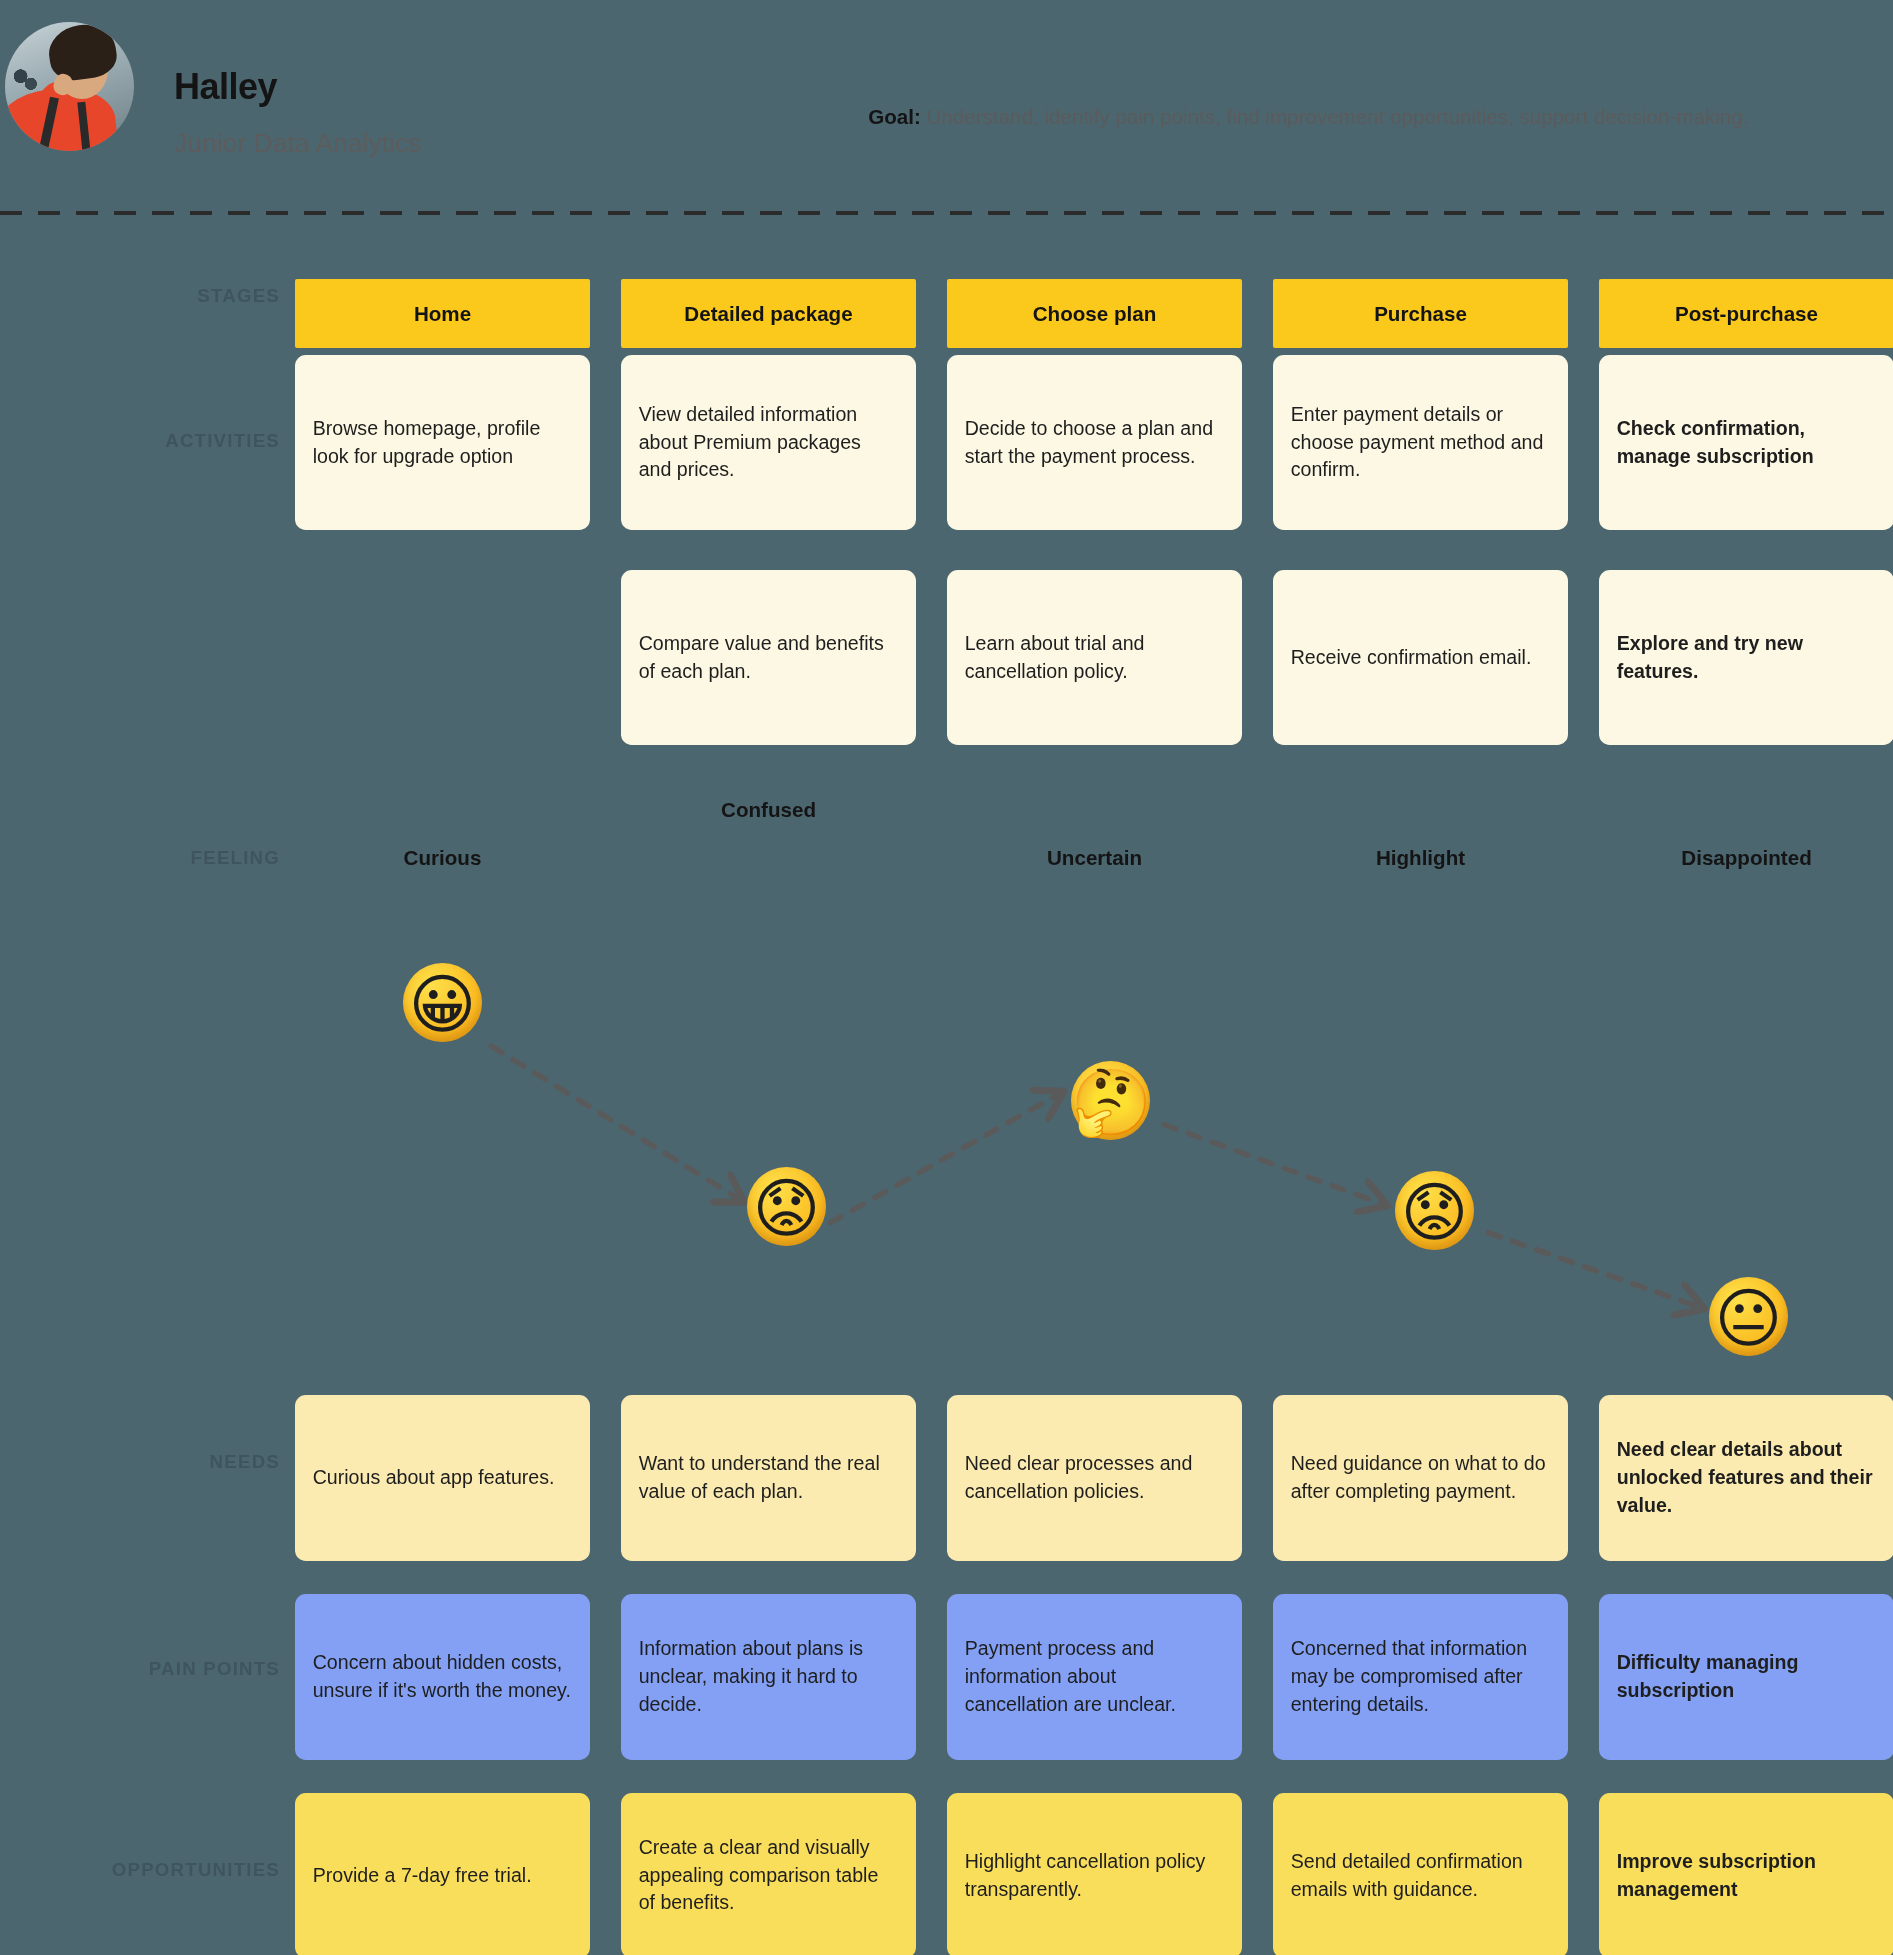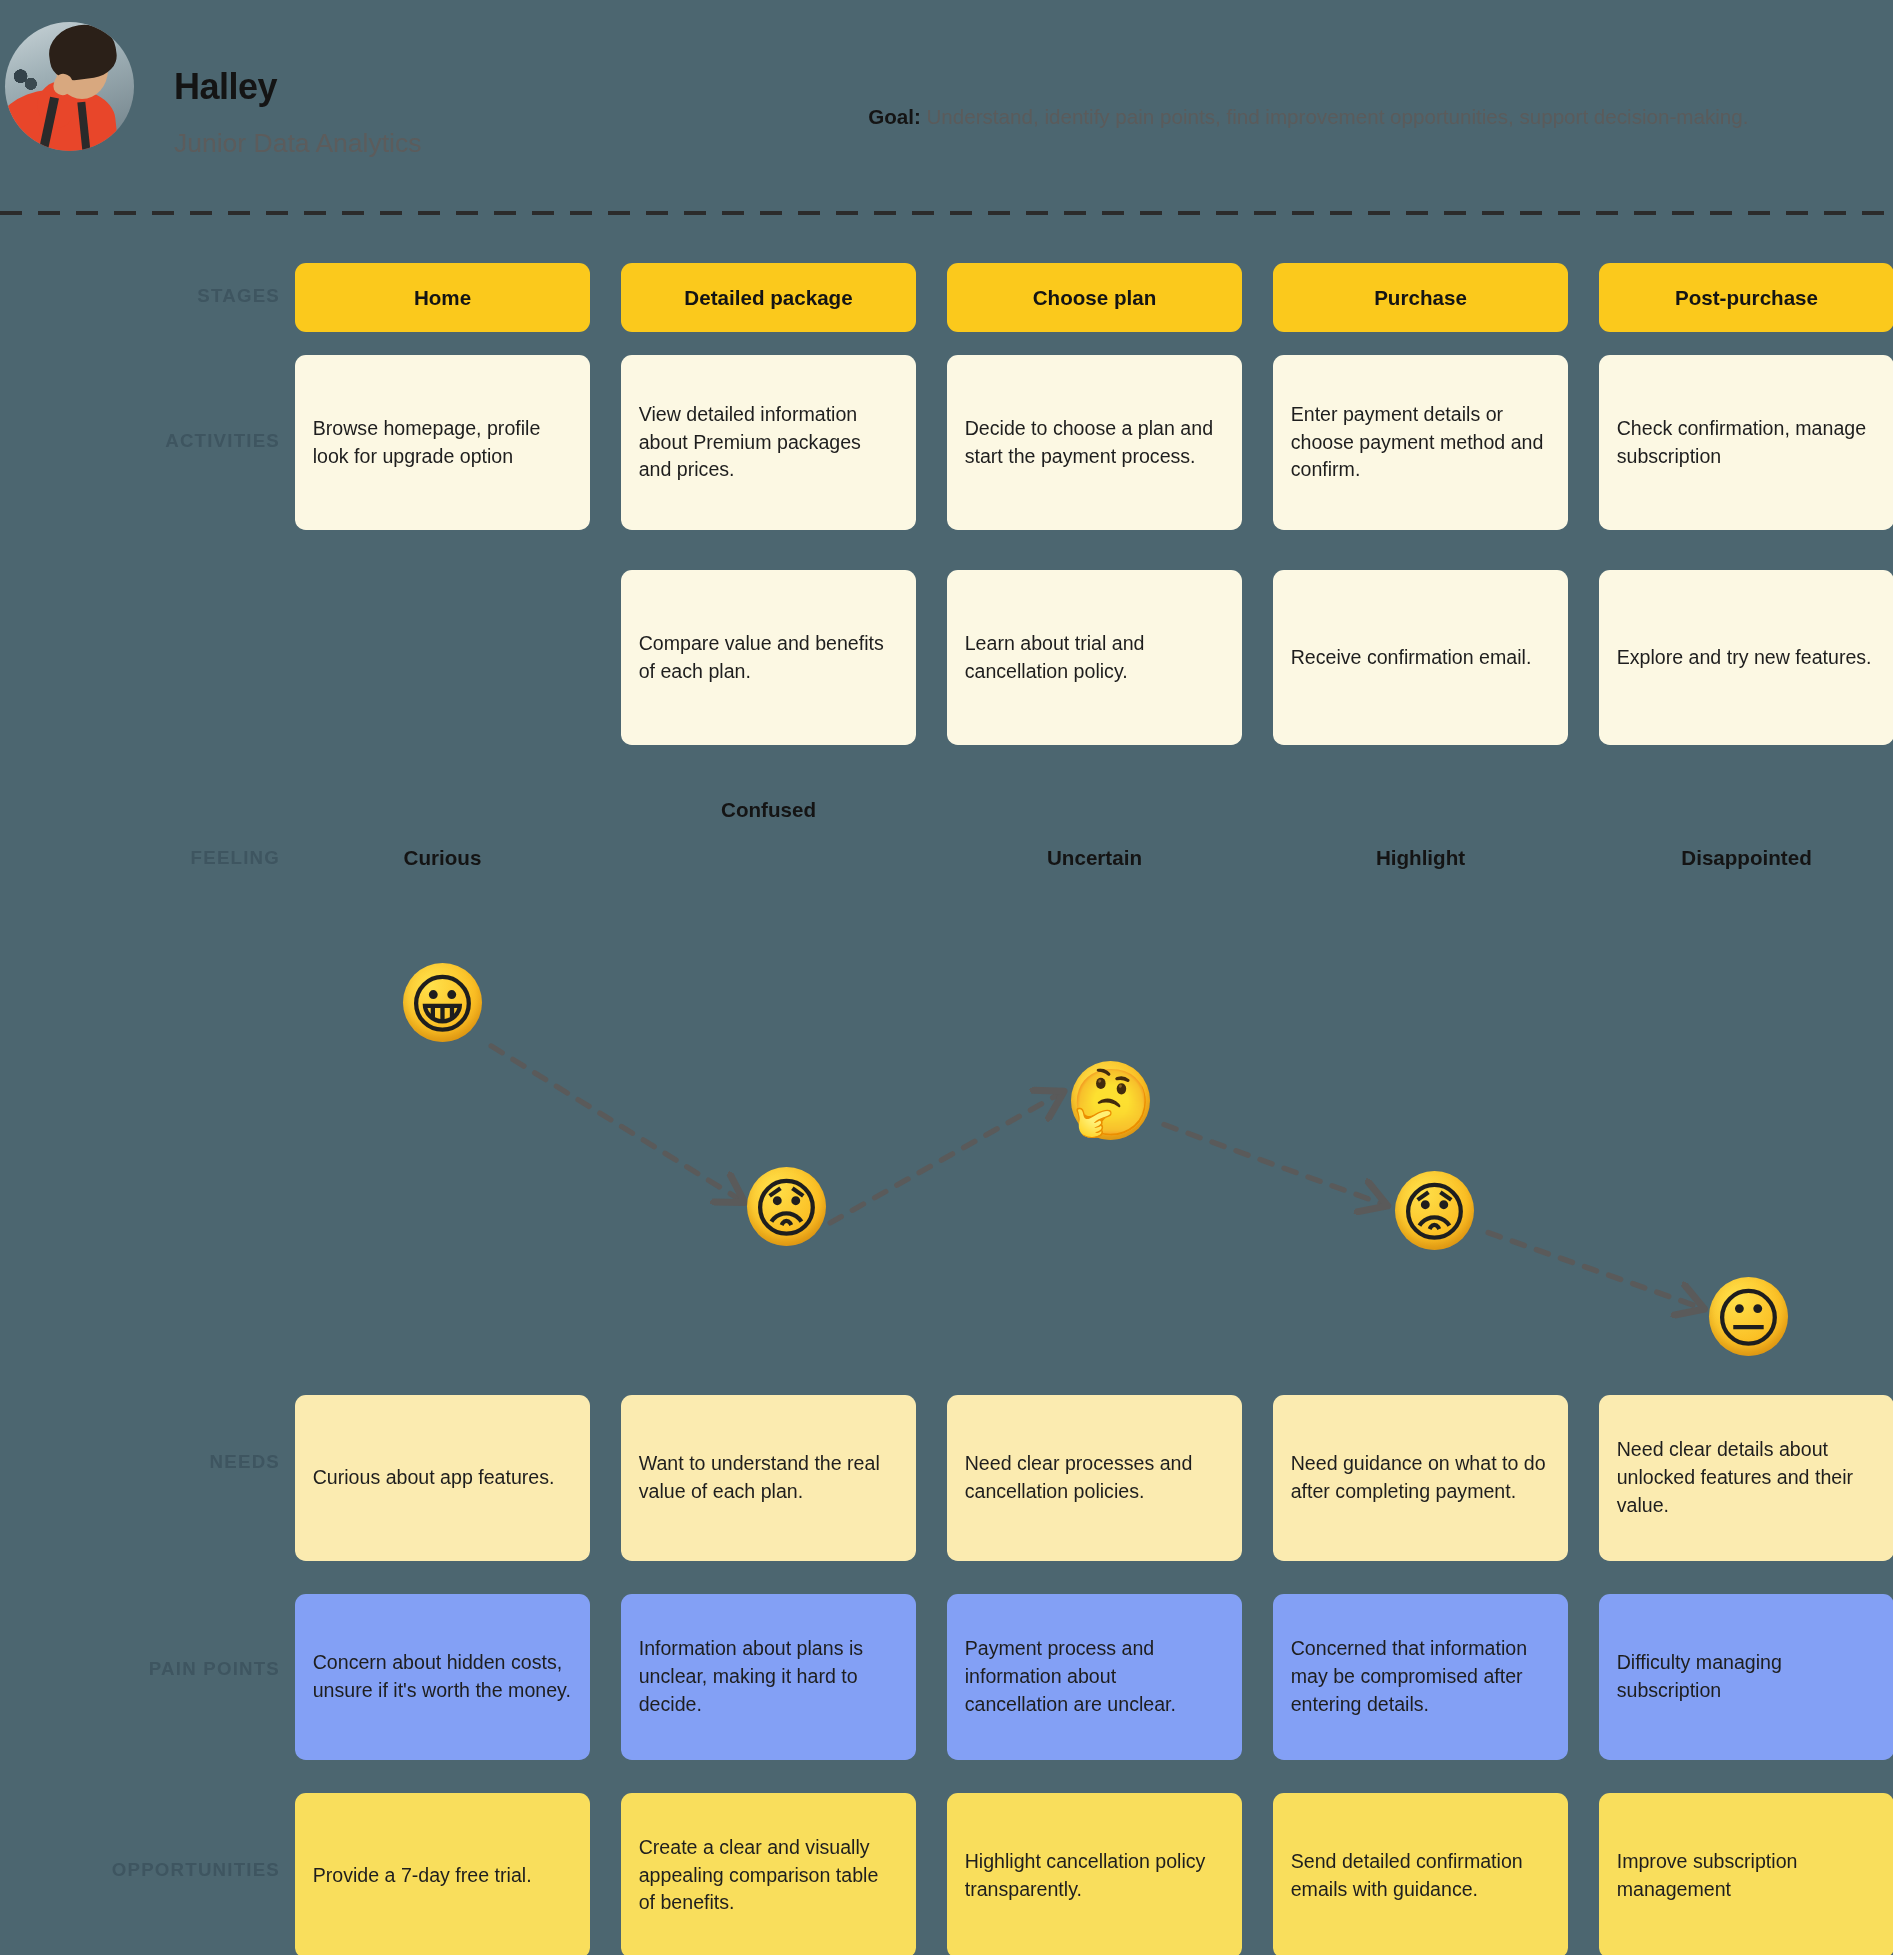--- a/index.html
+++ b/index.html
@@ -87,41 +87,41 @@
   .goal .goal-label{color:#141414;font-weight:700;}
 
   .divider{
     position:absolute;left:0;top:211px;width:1894px;height:3.9px;
     background:repeating-linear-gradient(to right,#2b2b2b 0 21.6px,transparent 21.6px 38px);
   }
 
   
   .grid{position:absolute;left:0;top:0;width:1894px;height:1955px;}
   .c0{left:295px;} .c1{left:621px;} .c2{left:947px;}
-  .c3{left:1273px;} .c4{left:1599px;}
+  .c3{left:1273px;} .c4{left:1599px;font-weight:bold;}
 
   .rowlabel{
     position:absolute;left:0;width:280px;text-align:right;
     font-size:18.7px;font-weight:700;letter-spacing:1.2px;
     color:#3E5560;text-transform:uppercase;
   }
 
   .card{
     position:absolute;width:295px;border-radius:10.8px;
     padding:16.7px 17.7px;
     font-size:19.6px;line-height:1.42;color:#1E1E1E;
     display:flex;align-items:center;
     overflow:hidden;
   }
 
   .stage-chip{
-    position:absolute;width:295px;height:69px;border-radius:11px;
+    position:absolute;width:295px;height:69px;border-radius:2px;
     background:var(--stage);
     display:flex;align-items:center;justify-content:center;
-    font-size:20.6px;font-weight:700;color:#141414;
+    font-size:20.6px;font-weight:700;color:#141414;margin-top:16px;
   }
   .activity-card{background:var(--activity);height:175px;}
   .needs-card{background:var(--needs);height:166px;}
   .pain-card{background:var(--pain);height:166px;}
   .opp-card{background:var(--opp);height:165px;}
 
   .feeling-word{
     position:absolute;width:295px;text-align:center;
     font-size:20.6px;font-weight:700;color:#141414;
   }

